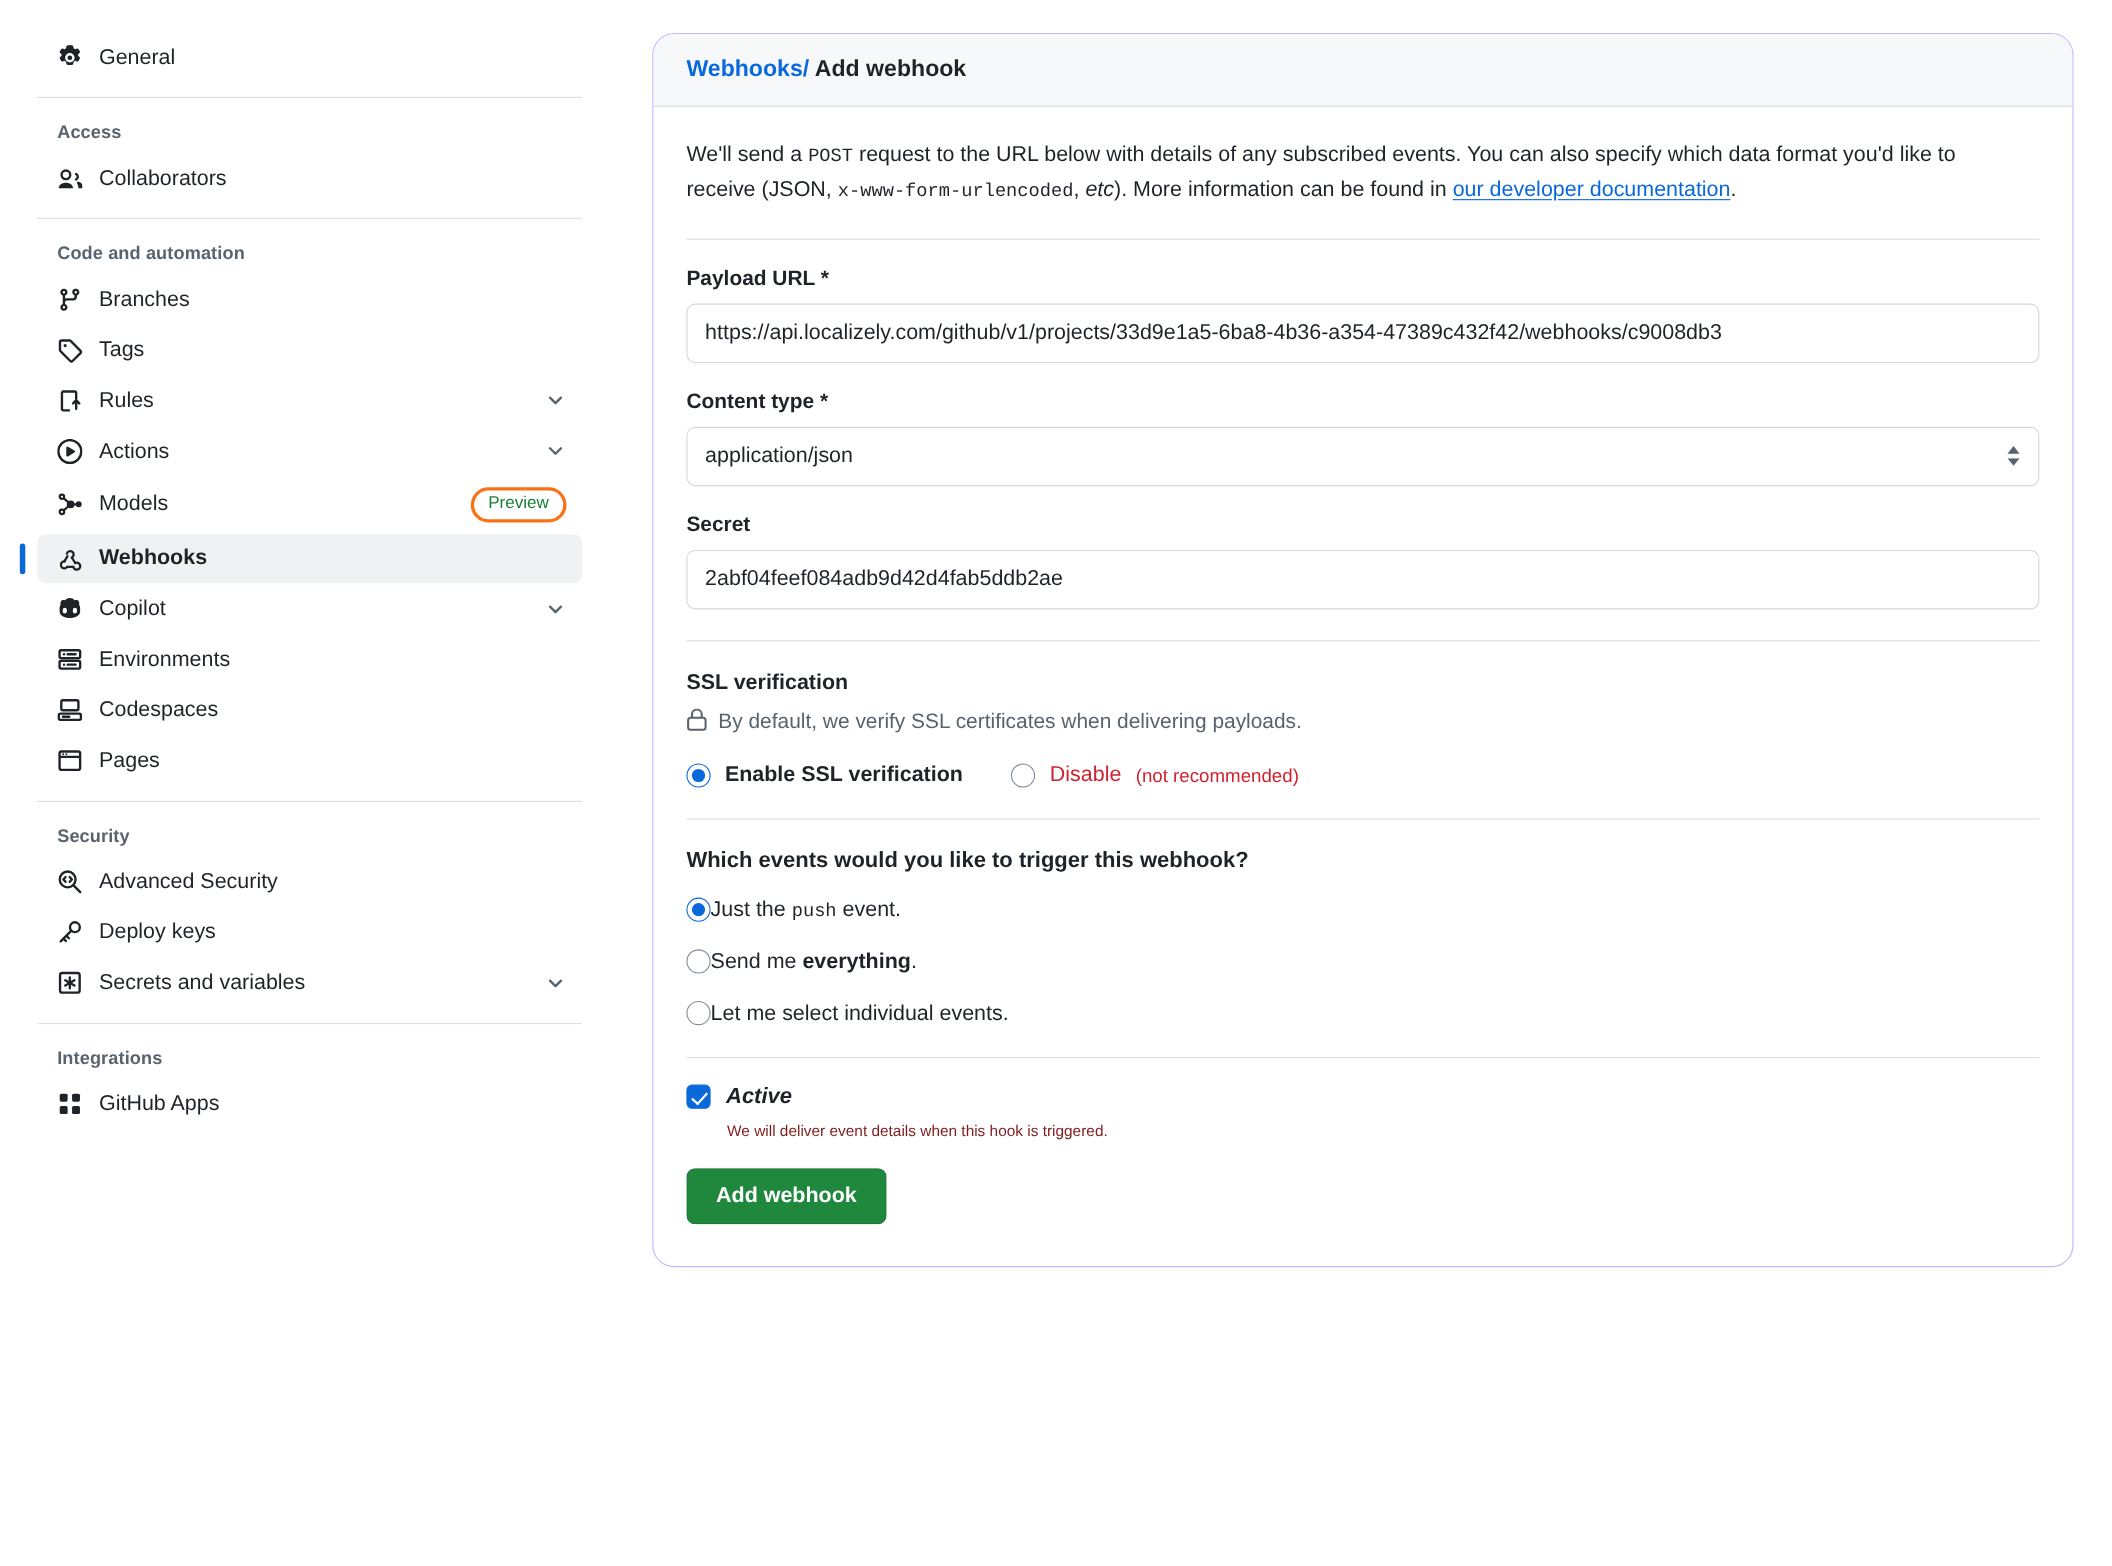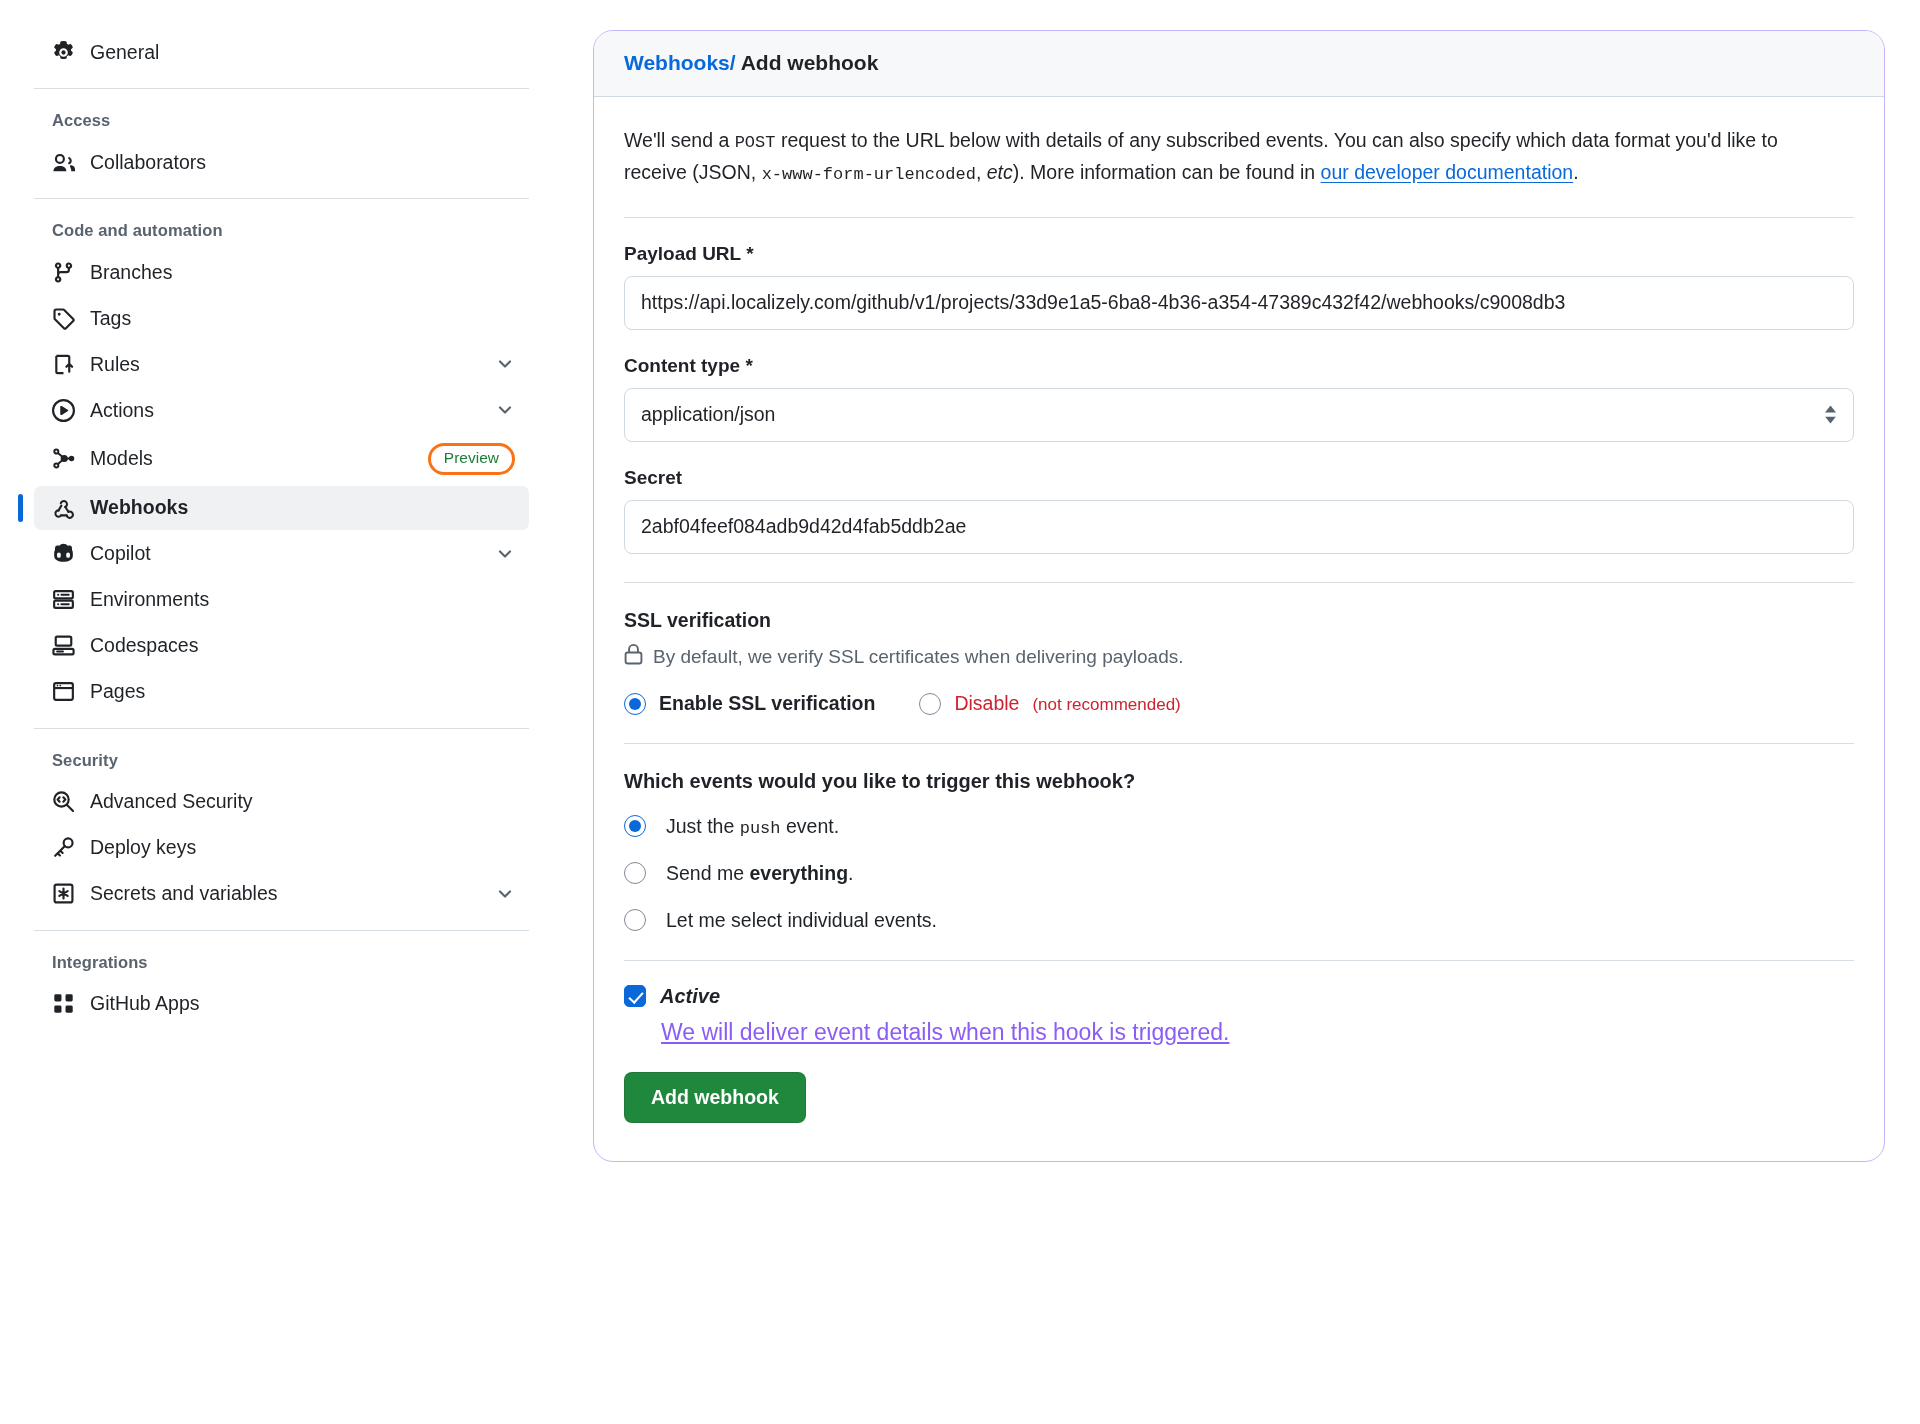--- a/index.html
+++ b/index.html
@@ -214,21 +214,21 @@
   .red-small { color: #cf222e; font-size: 17px; }
 
   .events-q {
     font-size: 20px;
     font-weight: 700;
     margin: 0 0 22px 0;
   }
   .event-opt {
     display: flex;
     align-items: center;
-    gap: 20px;
+    gap: 0;
     font-size: 19.5px;
     margin-bottom: 24px;
     cursor: pointer;
   }
 
   .active-row { display: flex; align-items: center; gap: 14px; }
   .cbx {
     width: 22px; height: 22px;
     border-radius: 5px;
     border: 1.5px solid #818b98;
@@ -241,24 +241,23 @@
     content:"";
     position:absolute;
     left: 7px; top: 2.5px;
     width: 6px; height: 12px;
     border: solid #fff;
     border-width: 0 2.6px 2.6px 0;
     transform: rotate(42deg);
   }
   .active-label { font-size: 20px; font-weight: 700; font-style: italic; }
   .active-help {
-    font-size: 23px;
-    color: #8b5cf6;
+    font-size: 14px;
+    color: #7f1d1d;
     margin: 11px 0 0 37px;
-    text-decoration: underline;
   }
   .btn-primary {
     margin: 26px 0 0 0;
     background: #1f883d;
     border: 1px solid rgba(31,35,40,.15);
     color: #ffffff;
     font-size: 19.5px;
     font-weight: 700;
     font-family: "Liberation Sans", sans-serif;
     padding: 14px 26px;

